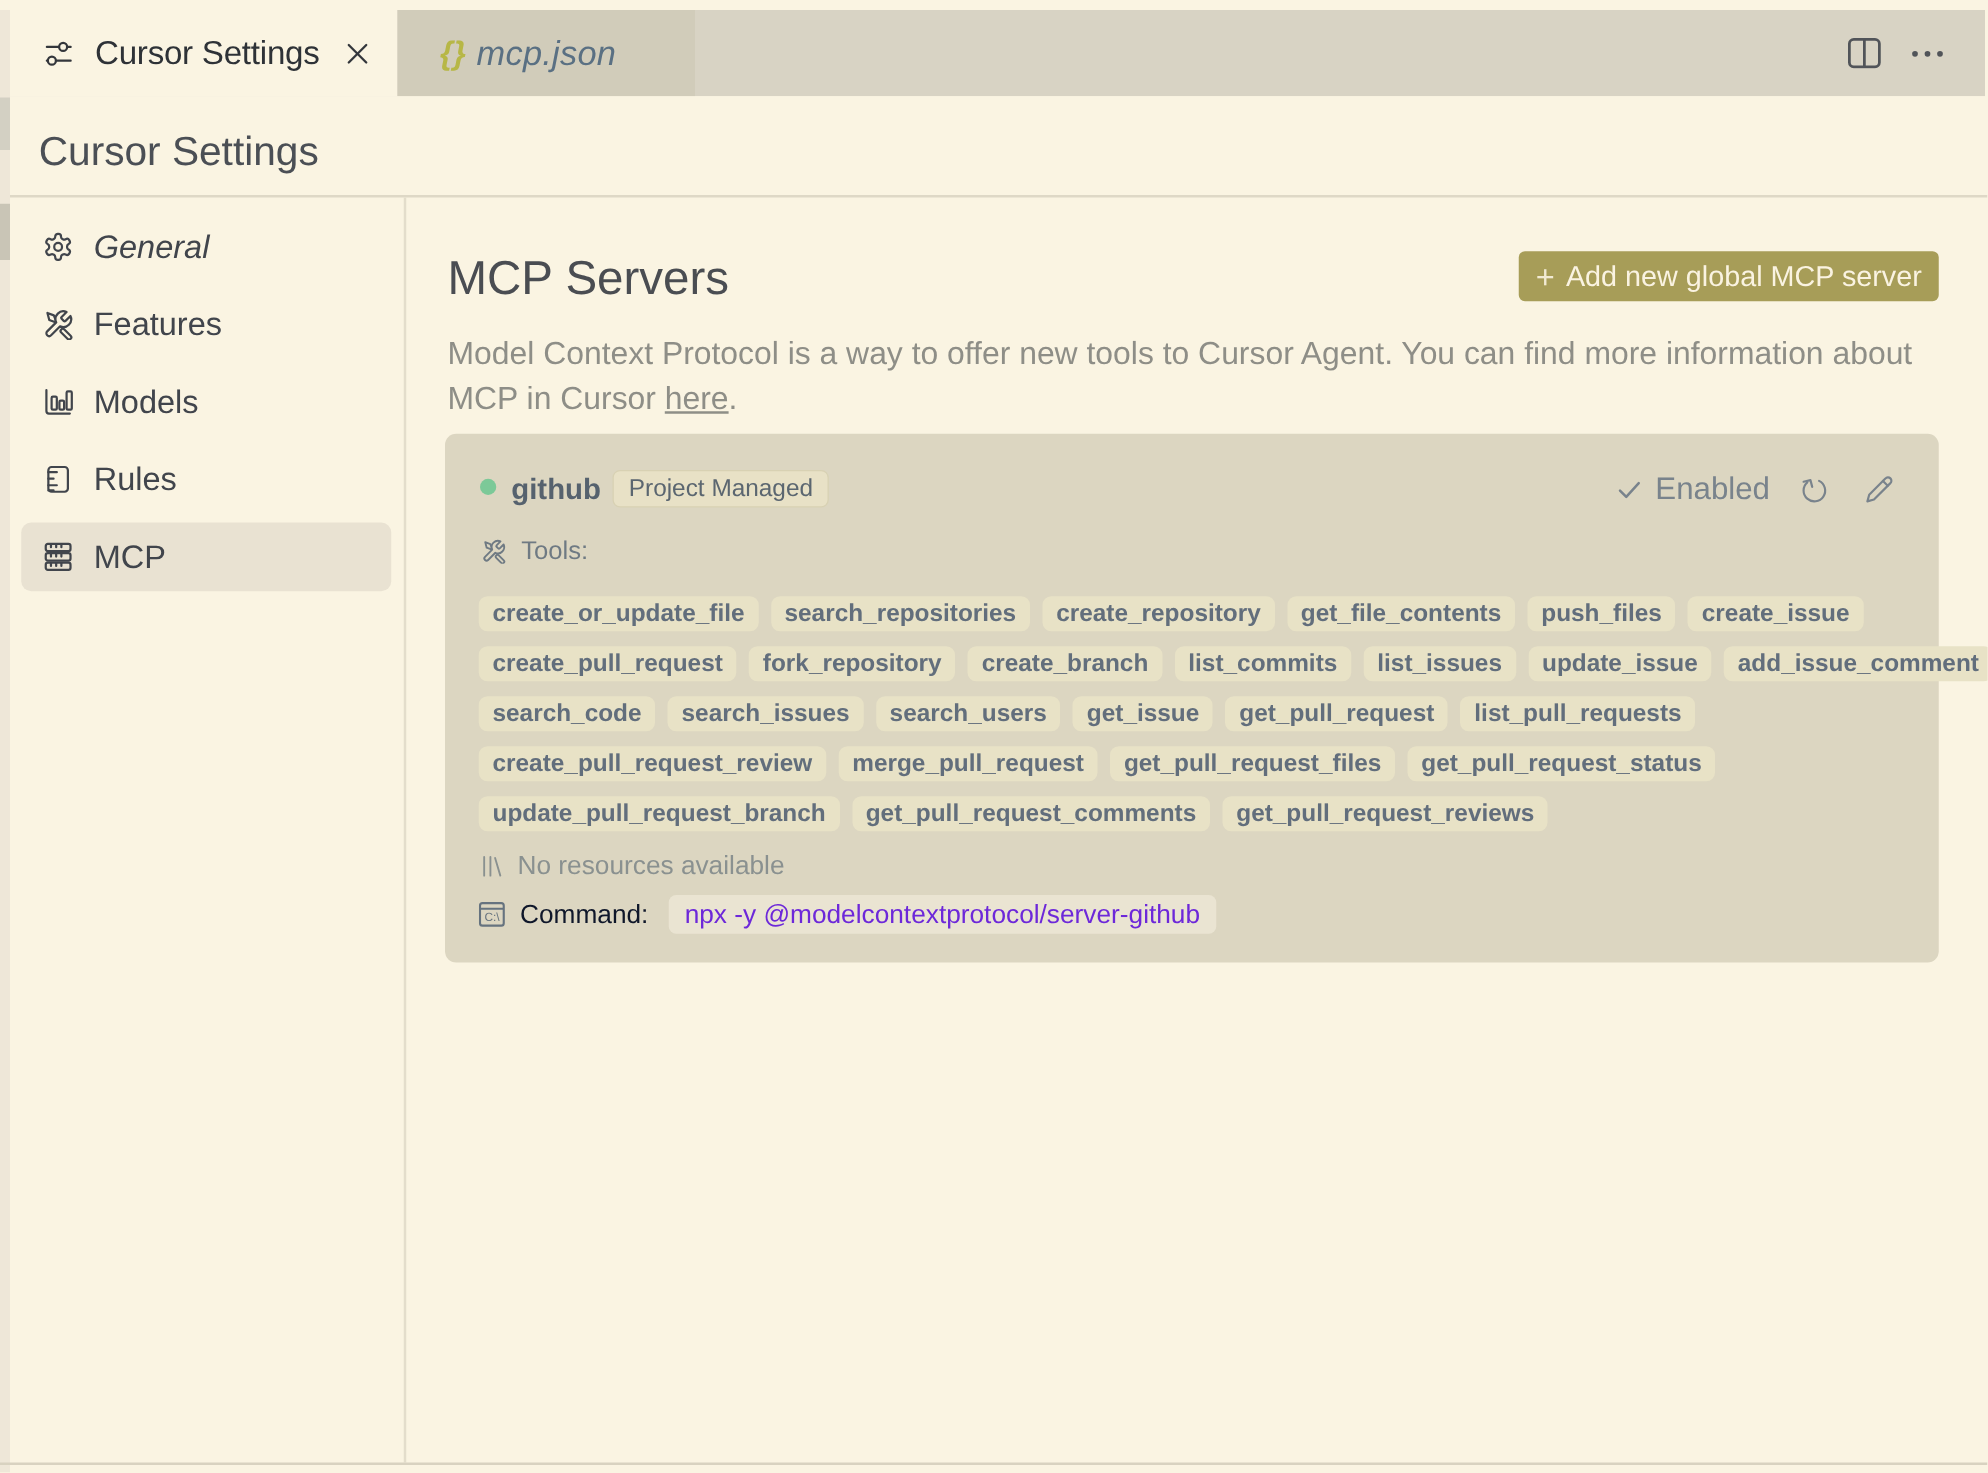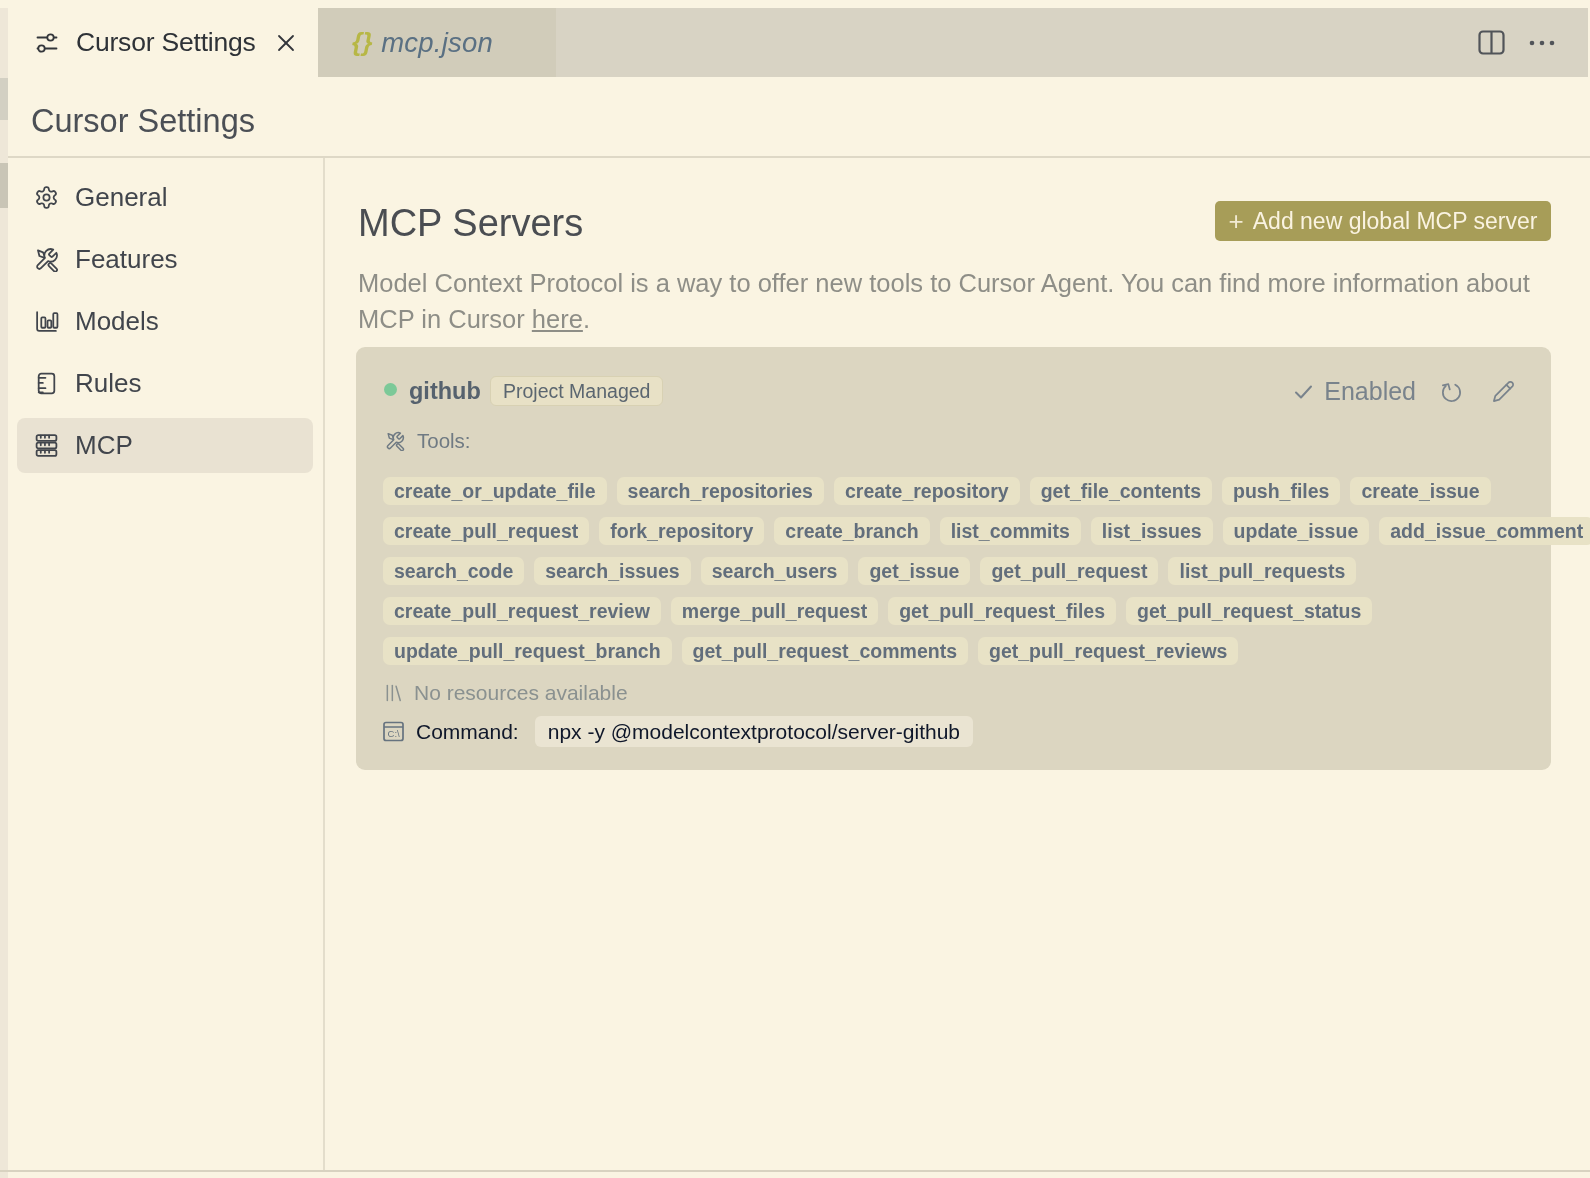--- a/index.html
+++ b/index.html
@@ -53,21 +53,21 @@
 #encluster .en { font-size:25px; margin-left:10px; }
 #encluster svg { display:block; }
 #toolsrow { position:absolute; left:29px; top:82px; display:flex; align-items:center; }
 #toolsrow .lbl { font-size:20.5px; color:#6f7a83; margin-left:12px; }
 .pillrow { position:absolute; left:27px; display:flex; gap:10px; }
 .pill { height:28px; line-height:28px; background:#e8e2c6; border-radius:7px; font-size:19.5px; color:#626e7c; padding:0 11px; white-space:nowrap;font-weight:bold; }
 #resrow { position:absolute; left:28px; top:334px; display:flex; align-items:center; color:#8a9190; }
 #resrow .lbl { font-size:21px; margin-left:10px; }
 #cmdrow { position:absolute; left:27px; top:369px; display:flex; align-items:center; }
 #cmdrow .lbl { font-size:21px; color:#0f172a; margin-left:12px; }
-#cmdpill { height:31px; line-height:31px; margin-left:16px; background:#eae4d2; border-radius:6px; font-size:21px; color:#0f172a; padding:0 13px; white-space:nowrap; }
+#cmdpill { height:31px; line-height:31px; margin-left:16px; background:#eae4d2; border-radius:6px; font-size:21px; color:#6d28d9; padding:0 13px; white-space:nowrap; }
 </style>
 </head>
 <body>
 <div class="abs" id="lstrip">
     <div class="b1"></div>
     <div class="b2"></div>
   </div>
 
 <div class="abs" id="tabbar">
   <div id="tab1">
@@ -105,21 +105,21 @@
 </div>
 
 <div class="abs" id="hdr">
     <div class="t">Cursor Settings</div>
   </div>
 <div class="abs" id="hsep"></div>
 <div class="abs" id="vsep"></div>
 <div class="abs" id="bline"></div>
 
 <div class="abs" id="sidebar">
-  <div class="navitem" style="top:12px;">
+  <div class="navitem" style="top:12px;font-style:italic;">
     <svg width="25" height="25" viewBox="0 0 24 24" fill="none" stroke="#41454c" stroke-width="1.7" stroke-linecap="round" stroke-linejoin="round">
         <path d="M12.22 2h-.44a2 2 0 0 0-2 2v.18a2 2 0 0 1-1 1.73l-.43.25a2 2 0 0 1-2 0l-.15-.08a2 2 0 0 0-2.73.73l-.22.38a2 2 0 0 0 .73 2.73l.15.1a2 2 0 0 1 1 1.72v.51a2 2 0 0 1-1 1.74l-.15.09a2 2 0 0 0-.73 2.73l.22.38a2 2 0 0 0 2.73.73l.15-.08a2 2 0 0 1 2 0l.43.25a2 2 0 0 1 1 1.73V20a2 2 0 0 0 2 2h.44a2 2 0 0 0 2-2v-.18a2 2 0 0 1 1-1.73l.43-.25a2 2 0 0 1 2 0l.15.08a2 2 0 0 0 2.73-.73l.22-.39a2 2 0 0 0-.73-2.73l-.15-.08a2 2 0 0 1-1-1.74v-.5a2 2 0 0 1 1-1.74l.15-.09a2 2 0 0 0 .73-2.73l-.22-.38a2 2 0 0 0-2.73-.73l-.15.08a2 2 0 0 1-2 0l-.43-.25a2 2 0 0 1-1-1.73V4a2 2 0 0 0-2-2z"></path>
         <circle cx="12" cy="12" r="3"></circle>
       </svg>
     <span class="lbl">General</span>
   </div>
   <div class="navitem" style="top:74px;">
     <svg width="25" height="25" viewBox="0 0 24 24" fill="none" stroke="#41454c" stroke-width="1.7" stroke-linecap="round" stroke-linejoin="round">
         <path d="M3.8 3.2 L8.7 5.1 L10.9 10.7 L5.2 8.6 Z"></path>
         <path d="M10.9 10.7 l1.1 1.1"></path>

